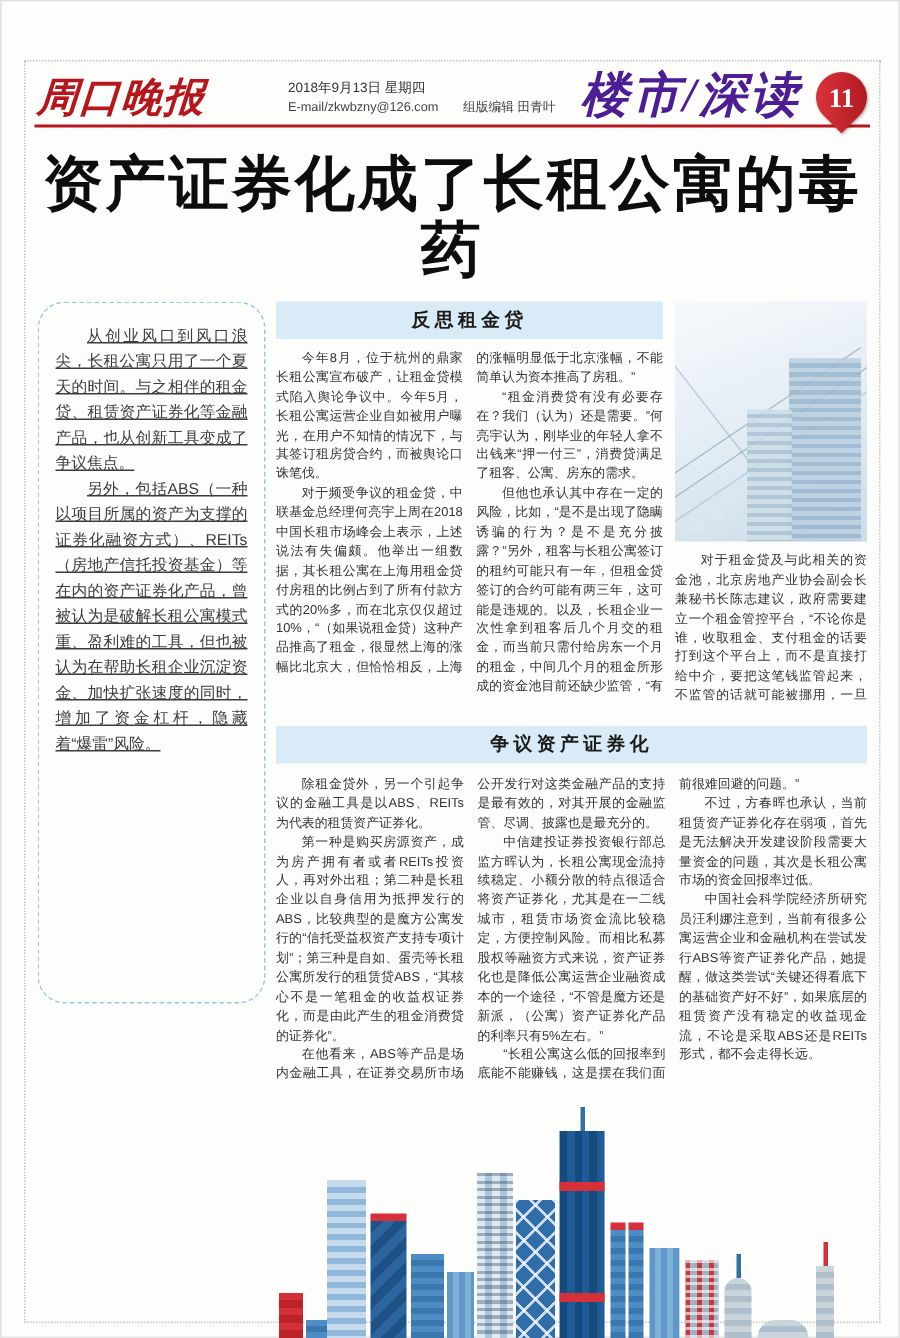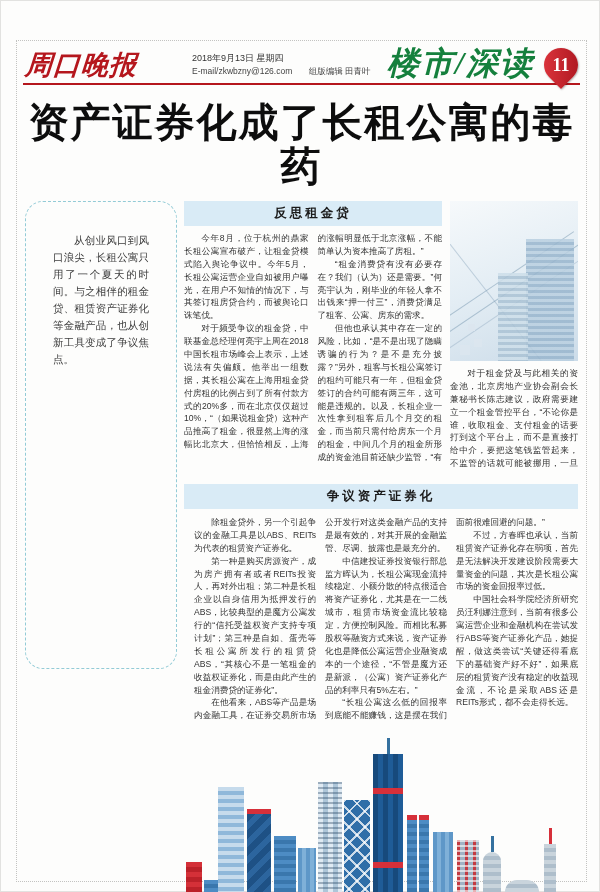--- a/index.html
+++ b/index.html
@@ -12,38 +12,38 @@
   
   .masthead{display:flex;justify-content:space-between;align-items:flex-end;padding:2px 2px 4px 2px;}
   .mast-left{display:flex;align-items:flex-end;gap:8px;}
   .logo{font-family:"Liberation Serif",serif;font-style:italic;font-weight:bold;
         font-size:27px;color:#b5171d;letter-spacing:1px;line-height:1;transform:skewX(-4deg);}
   .mast-meta{font-size:8.5px;color:#444;line-height:1.5;padding-bottom:1px;margin-left:47px;}
   .mast-meta .date-line{font-size:9px;color:#333;}
   .mast-meta .row2 span{margin-right:14px;}
   .mast-right{display:flex;align-items:center;}
   .section-title{font-family:"Liberation Serif",serif;font-style:italic;font-weight:bold;
-                 font-size:32px;color:#15803d;letter-spacing:2px;line-height:1;}
+                 font-size:32px;color:#4c1d95;letter-spacing:2px;line-height:1;}
   .page-badge{width:34px;height:34px;background:linear-gradient(135deg,#e23840,#a8141d);
               border-radius:50% 50% 50% 0;transform:rotate(-45deg);display:flex;align-items:center;
               justify-content:center;margin:0 0 -4px 10px;box-shadow:0 1px 2px rgba(0,0,0,.35);}
   .page-badge span{transform:rotate(45deg);color:#fff;font-weight:bold;font-size:18px;
                    font-family:"Liberation Serif",serif;}
   .red-rule{height:2px;background:#b5171d;margin:0 0 2px 0;}
 
   
   .headline{font-family:"Liberation Serif",serif;font-weight:900;font-size:40px;color:#0d0d0d;
             text-align:center;margin:16px 0 12px 0;letter-spacing:2px;line-height:1.1;}
 
   
   .content-row{display:flex;gap:7px;padding:0 2px;}
   .intro-box{flex:none;width:152px;box-sizing:border-box;border:1px dashed #93cbd6;
              border-radius:18px;padding:14px 11px;height:468px;overflow:hidden;
              font-size:10.5px;line-height:1.62;text-align:justify;color:#3c3c3c;}
-  .intro-box p{margin:16px;text-indent:2em;}
+  .intro-box p{margin:0;text-indent:2em;text-decoration:underline;}
   .main-col{flex:1;display:flex;flex-direction:column;min-width:0;}
 
   .sec-bar{background:#d9ebf6;color:#1b1b1b;font-weight:bold;font-size:12.5px;
            text-align:center;padding:4px 0;letter-spacing:3px;}
   .sec1-row{display:flex;gap:8px;justify-content:flex-end;}
   .sec1-left{width:258px;flex:none;}
   .cols2{margin-top:6px;height:240px;column-count:2;column-gap:9px;overflow:hidden;}
   .art{font-size:8.6px;line-height:1.5;text-align:justify;color:#333;}
   .art p{margin:0;text-indent:2em;}
   .sec1-right{flex:1;min-width:0;display:flex;flex-direction:column;}
@@ -52,21 +52,21 @@
   .ph-line{position:absolute;width:1px;height:230px;background:#7e9cb5;opacity:.55;top:-20px;}
   .ph-tower{position:absolute;bottom:0;opacity:.85;}
   .tw1{right:4px;width:48px;height:122px;
        background:repeating-linear-gradient(180deg,#b9cfe0 0 3px,#98b5cd 3px 6px);}
   .tw2{right:50px;width:30px;height:88px;
        background:repeating-linear-gradient(180deg,#cddee9 0 3px,#aac2d4 3px 6px);}
   .ph-cube{position:absolute;background:#dce6ee;opacity:.9;}
   .sec1-right-text{height:100px;overflow:hidden;}
 
   .sec2-bar{margin-top:12px;}
-  .cols3{margin-top:7px;height:214px;column-count:3;column-gap:9px;overflow:hidden;margin-left:10px;}
+  .cols3{margin-top:7px;height:214px;column-count:3;column-gap:9px;overflow:hidden;}
 
   
   .skyline{position:relative;height:210px;margin-top:4px;overflow:hidden;}
   .skyline::after{content:"";position:absolute;left:0;right:0;bottom:10px;height:2px;
                   background:repeating-linear-gradient(90deg,#c3ccd3 0 6px,transparent 6px 10px);}
   .b{position:absolute;bottom:12px;}
   .t-red{background:repeating-linear-gradient(180deg,#d43038 0 5px,#bb2129 5px 10px);}
   .t-blue{background:repeating-linear-gradient(180deg,#4d8cc4 0 4px,#3a77ad 4px 8px);}
   .t-mid{background:repeating-linear-gradient(90deg,#5e97c8 0 4px,#7fb0d8 4px 8px);}
   .t-stripe{background:repeating-linear-gradient(180deg,#c6dbec 0 4px,#8fb8da 4px 8px);}
@@ -109,20 +109,21 @@
       </div>
     </header>
     <div class="red-rule"></div>
 
     <h1 class="headline">资产证券化成了长租公寓的毒药</h1>
 
     <div class="content-row">
 
       <aside class="intro-box">
           <p>从创业风口到风口浪尖，长租公寓只用了一个夏天的时间。与之相伴的租金贷、租赁资产证券化等金融产品，也从创新工具变成了争议焦点。</p>
+          <p>另外，包括ABS（一种以项目所属的资产为支撑的证券化融资方式）、REITs（房地产信托投资基金）等在内的资产证券化产品，曾被认为是破解长租公寓模式重、盈利难的工具，但也被认为在帮助长租企业沉淀资金、加快扩张速度的同时，增加了资金杠杆，隐藏着“爆雷”风险。</p>
         </aside>
 
       <div class="main-col">
 
         <div class="sec1-row">
           <div class="sec1-left">
             <div class="sec-bar">反思租金贷</div>
             <div class="cols2 art">
                 <p>今年8月，位于杭州的鼎家长租公寓宣布破产，让租金贷模式陷入舆论争议中。今年5月，长租公寓运营企业自如被用户曝光，在用户不知情的情况下，与其签订租房贷合约，而被舆论口诛笔伐。</p>
                 <p>对于频受争议的租金贷，中联基金总经理何亮宇上周在2018中国长租市场峰会上表示，上述说法有失偏颇。他举出一组数据，其长租公寓在上海用租金贷付房租的比例占到了所有付款方式的20%多，而在北京仅仅超过10%，“（如果说租金贷）这种产品推高了租金，很显然上海的涨幅比北京大，但恰恰相反，上海的涨幅明显低于北京涨幅，不能简单认为资本推高了房租。”</p>

